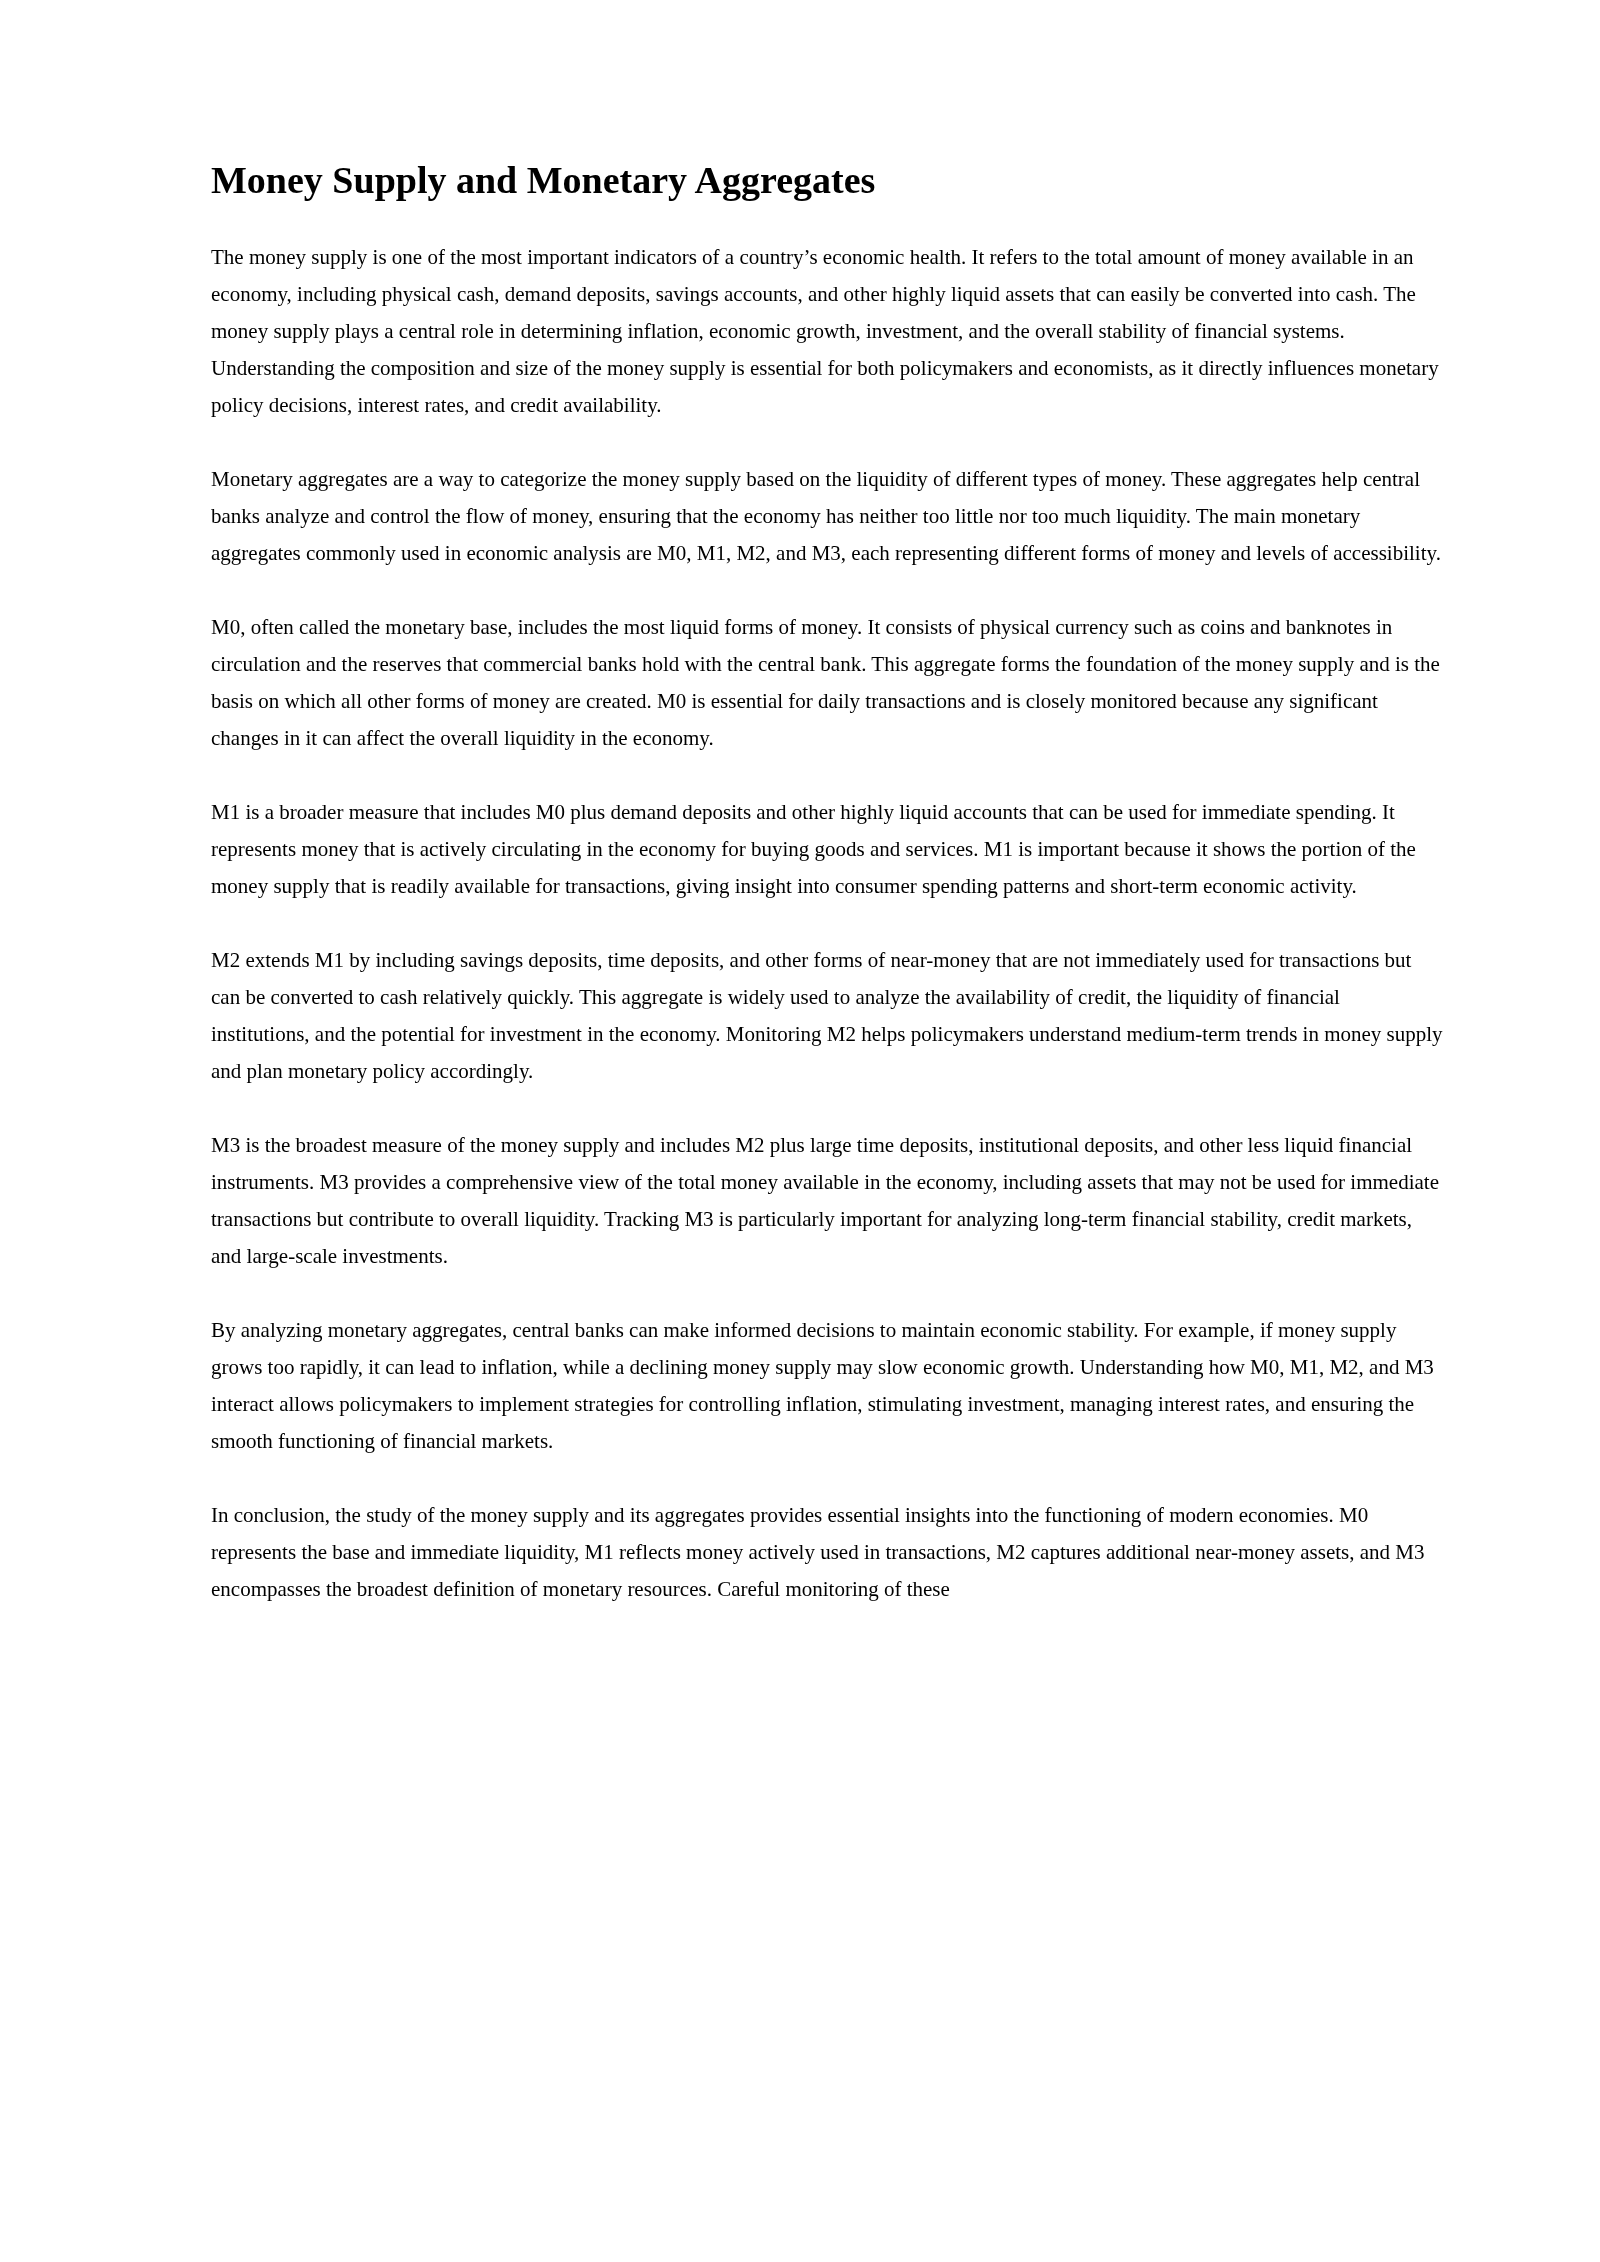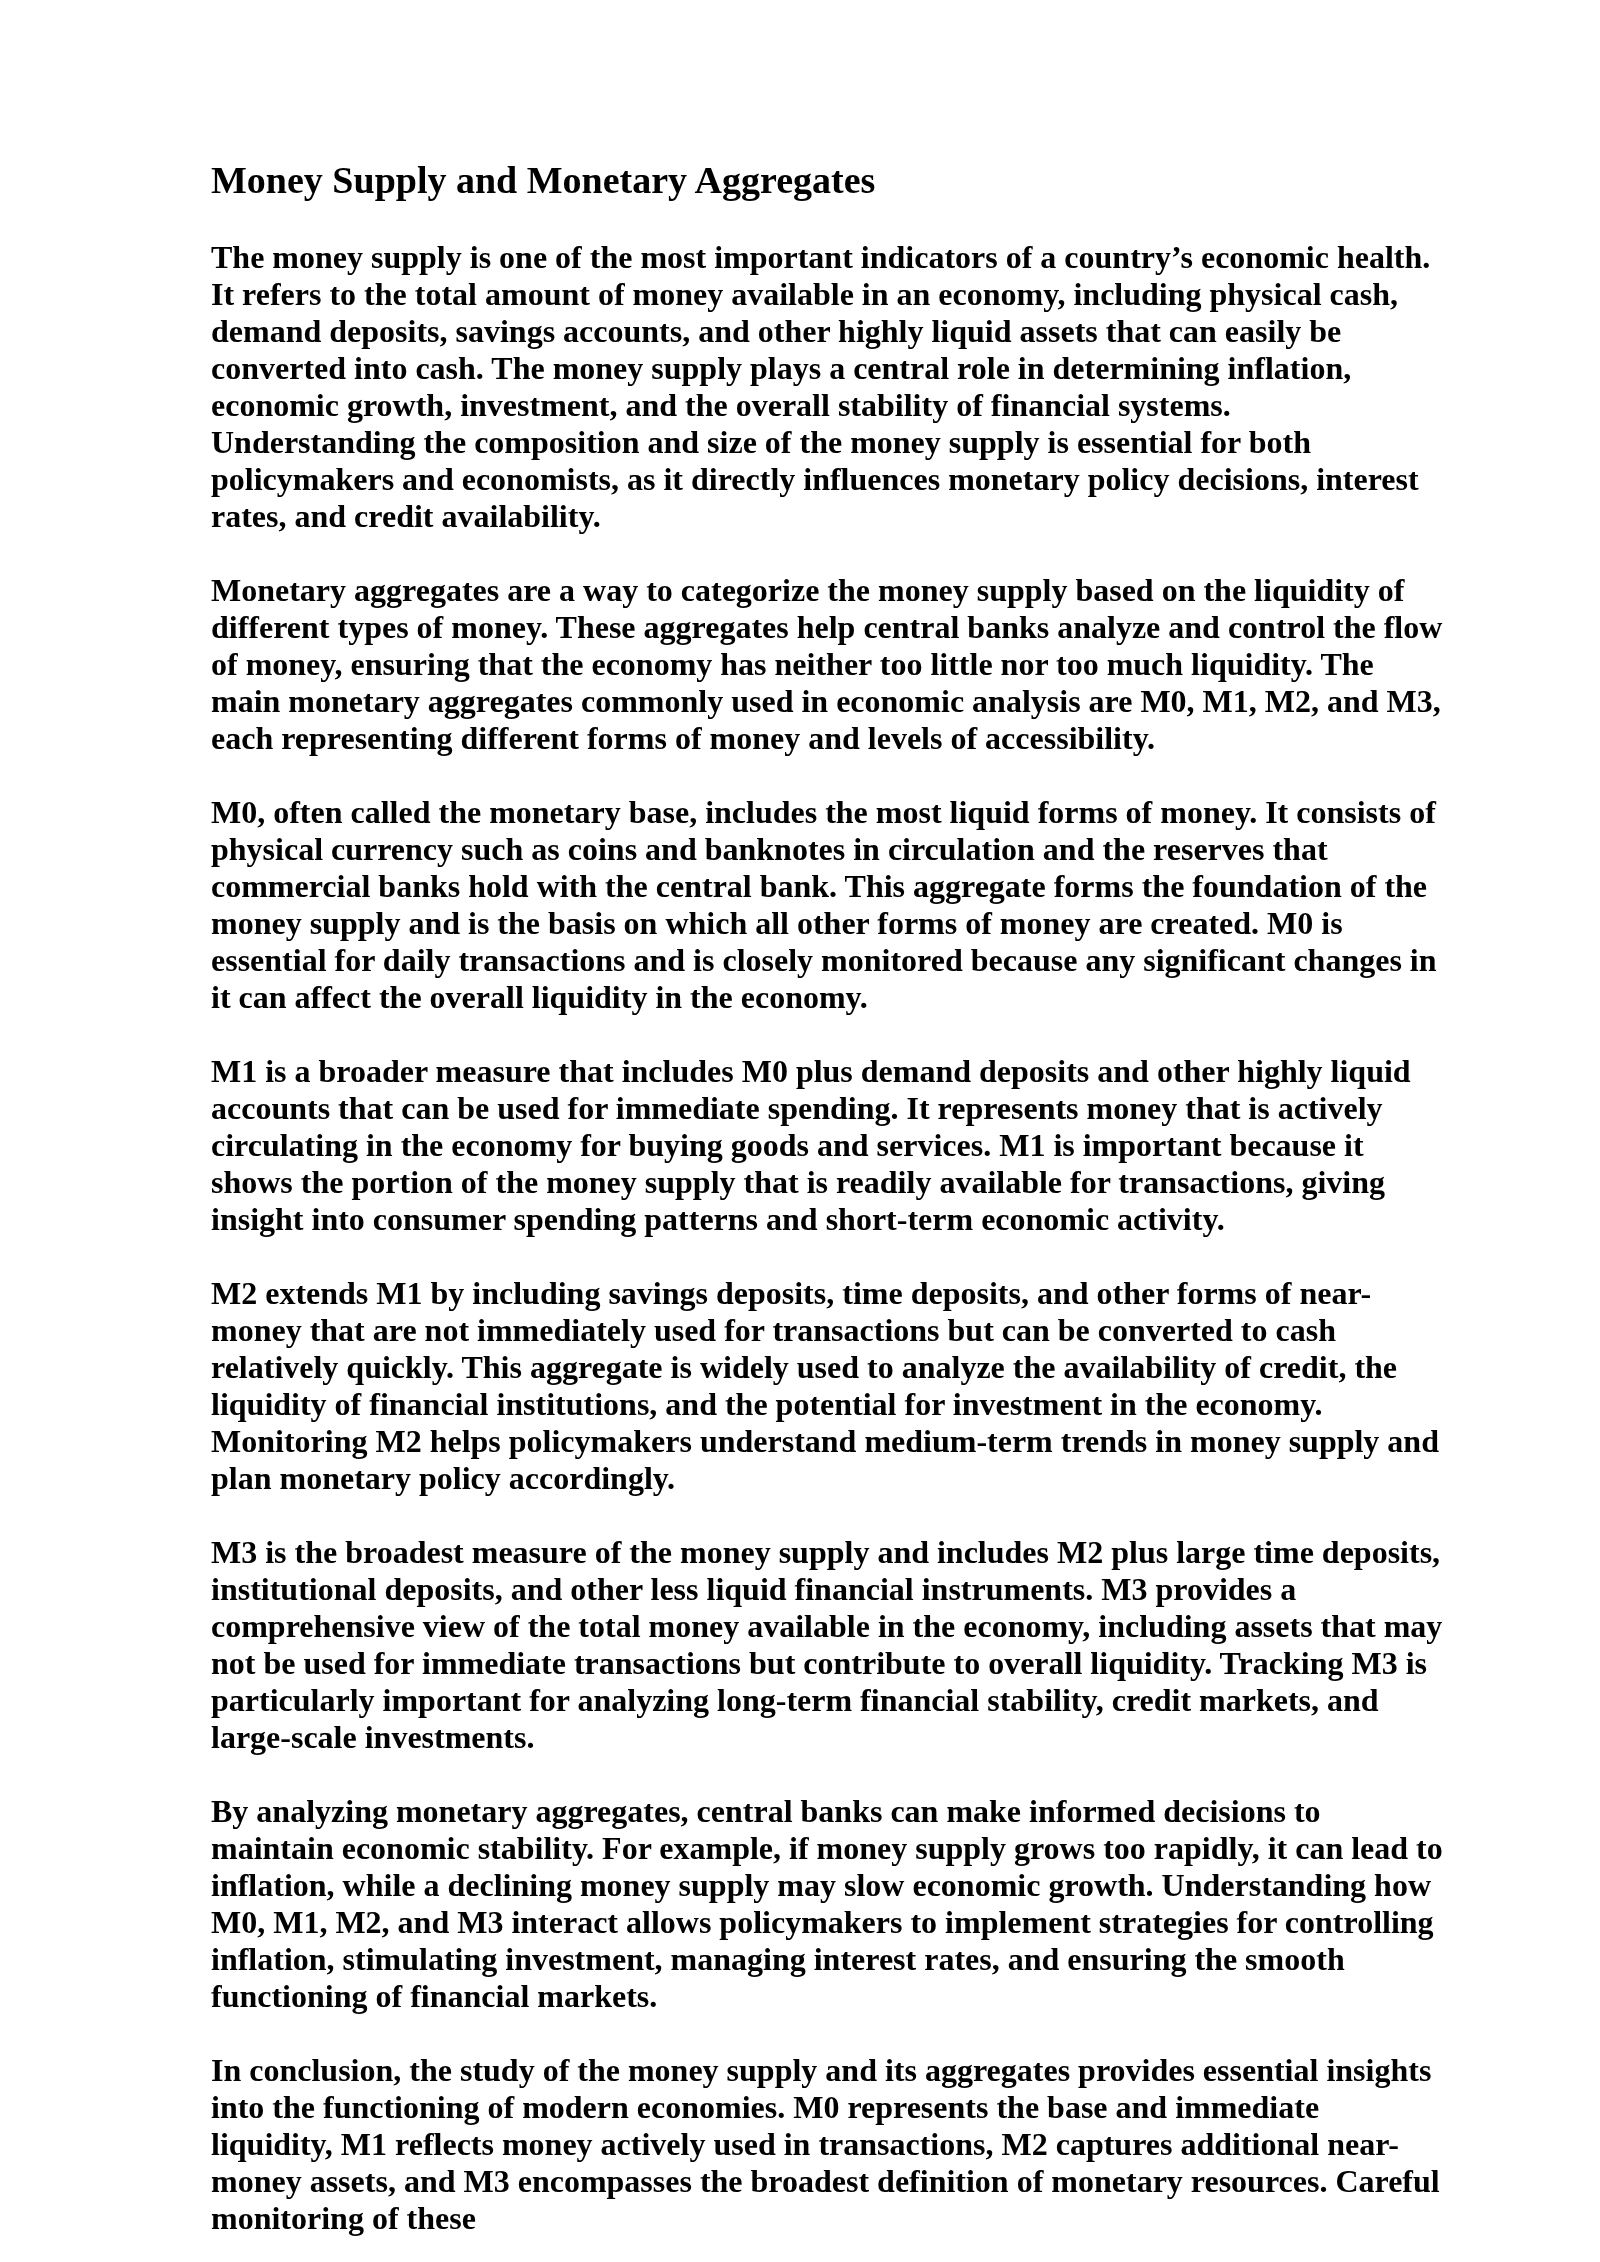--- a/index.html
+++ b/index.html
@@ -26,28 +26,27 @@
     font-family: "Liberation Serif", serif;
     font-weight: bold;
     font-size: 38px;
     line-height: 44px;
     margin: 158px 0 0 0;
     padding: 0;
     color: #000000;
   }
   .doc-paragraph {
     font-family: "Liberation Serif", serif;
-    font-size: 32px;
+    font-size: 21px;
     line-height: 37px;
     margin: 37px 0 0 0;
     padding: 0;
     text-align: left;
     color: #000000;
     word-spacing: normal;
-    font-weight: bold;
   }
 </style>
 </head>
 <body>
 
 <div class="page">
   <div class="content">
     <h1 class="doc-title">Money Supply and Monetary Aggregates</h1>
 
     <p class="doc-paragraph">The money supply is one of the most important indicators of a country’s economic health. It refers to the total amount of money available in an economy, including physical cash, demand deposits, savings accounts, and other highly liquid assets that can easily be converted into cash. The money supply plays a central role in determining inflation, economic growth, investment, and the overall stability of financial systems. Understanding the composition and size of the money supply is essential for both policymakers and economists, as it directly influences monetary policy decisions, interest rates, and credit availability.</p>

